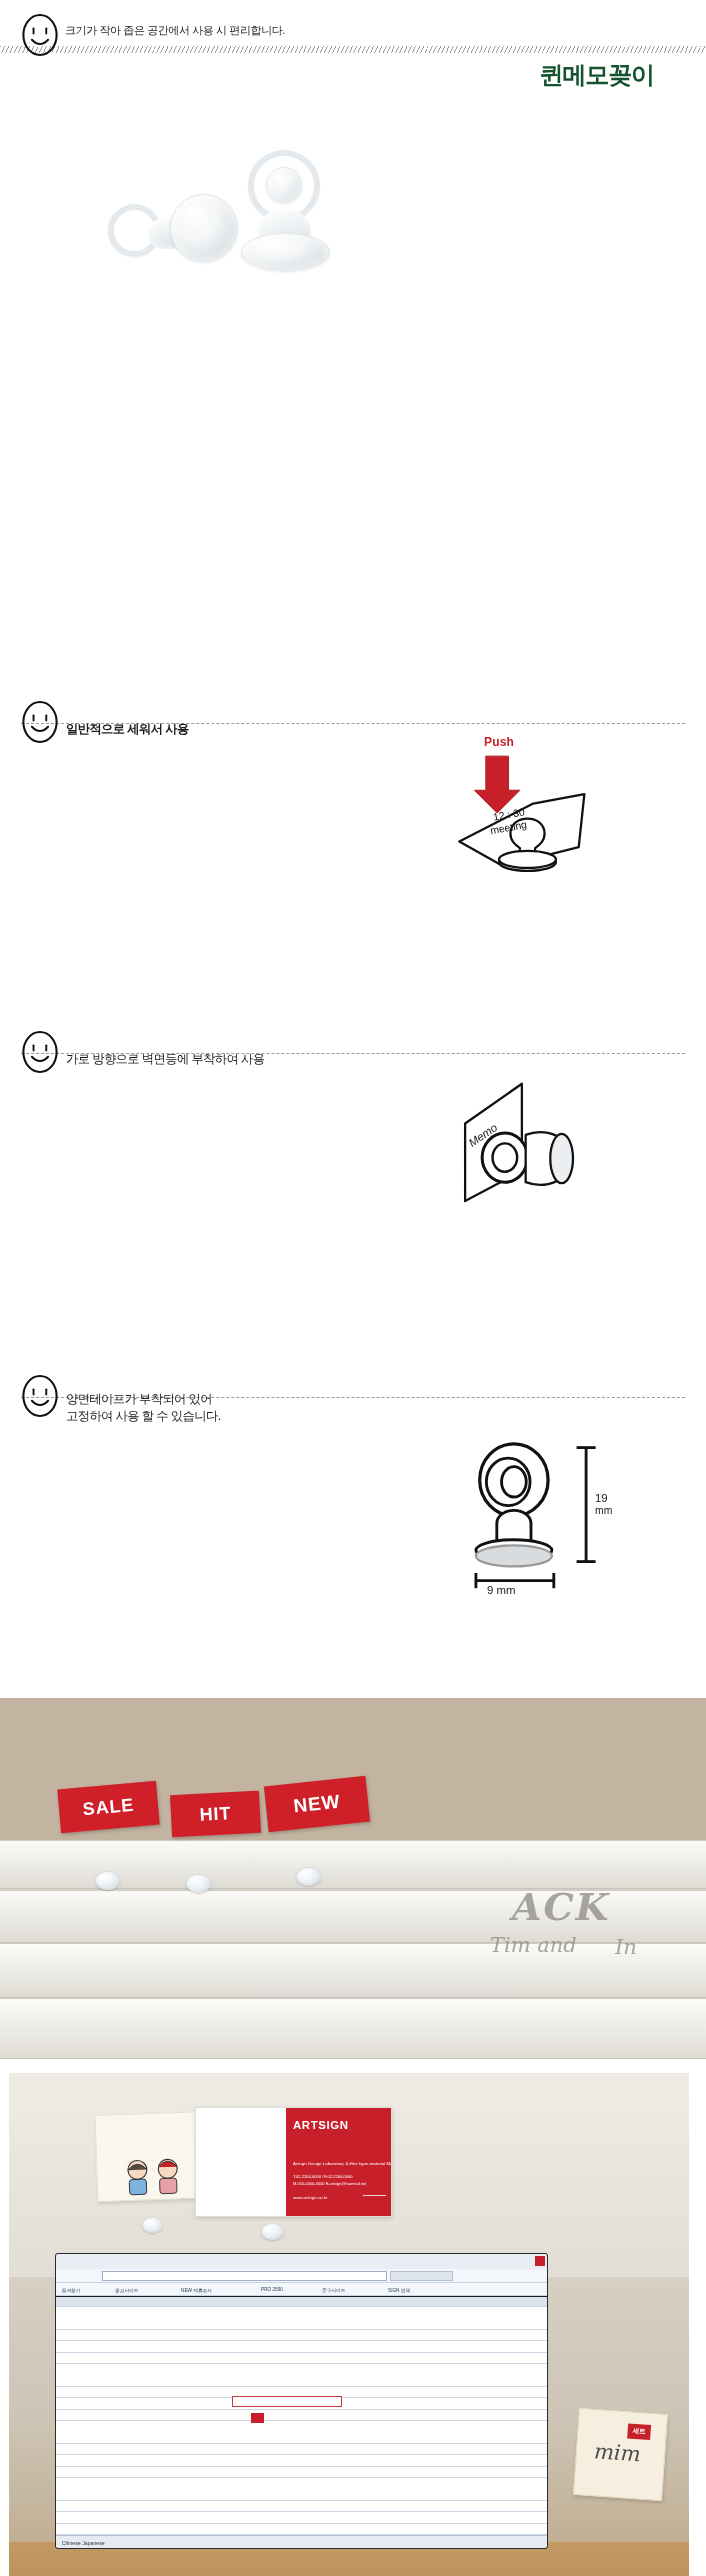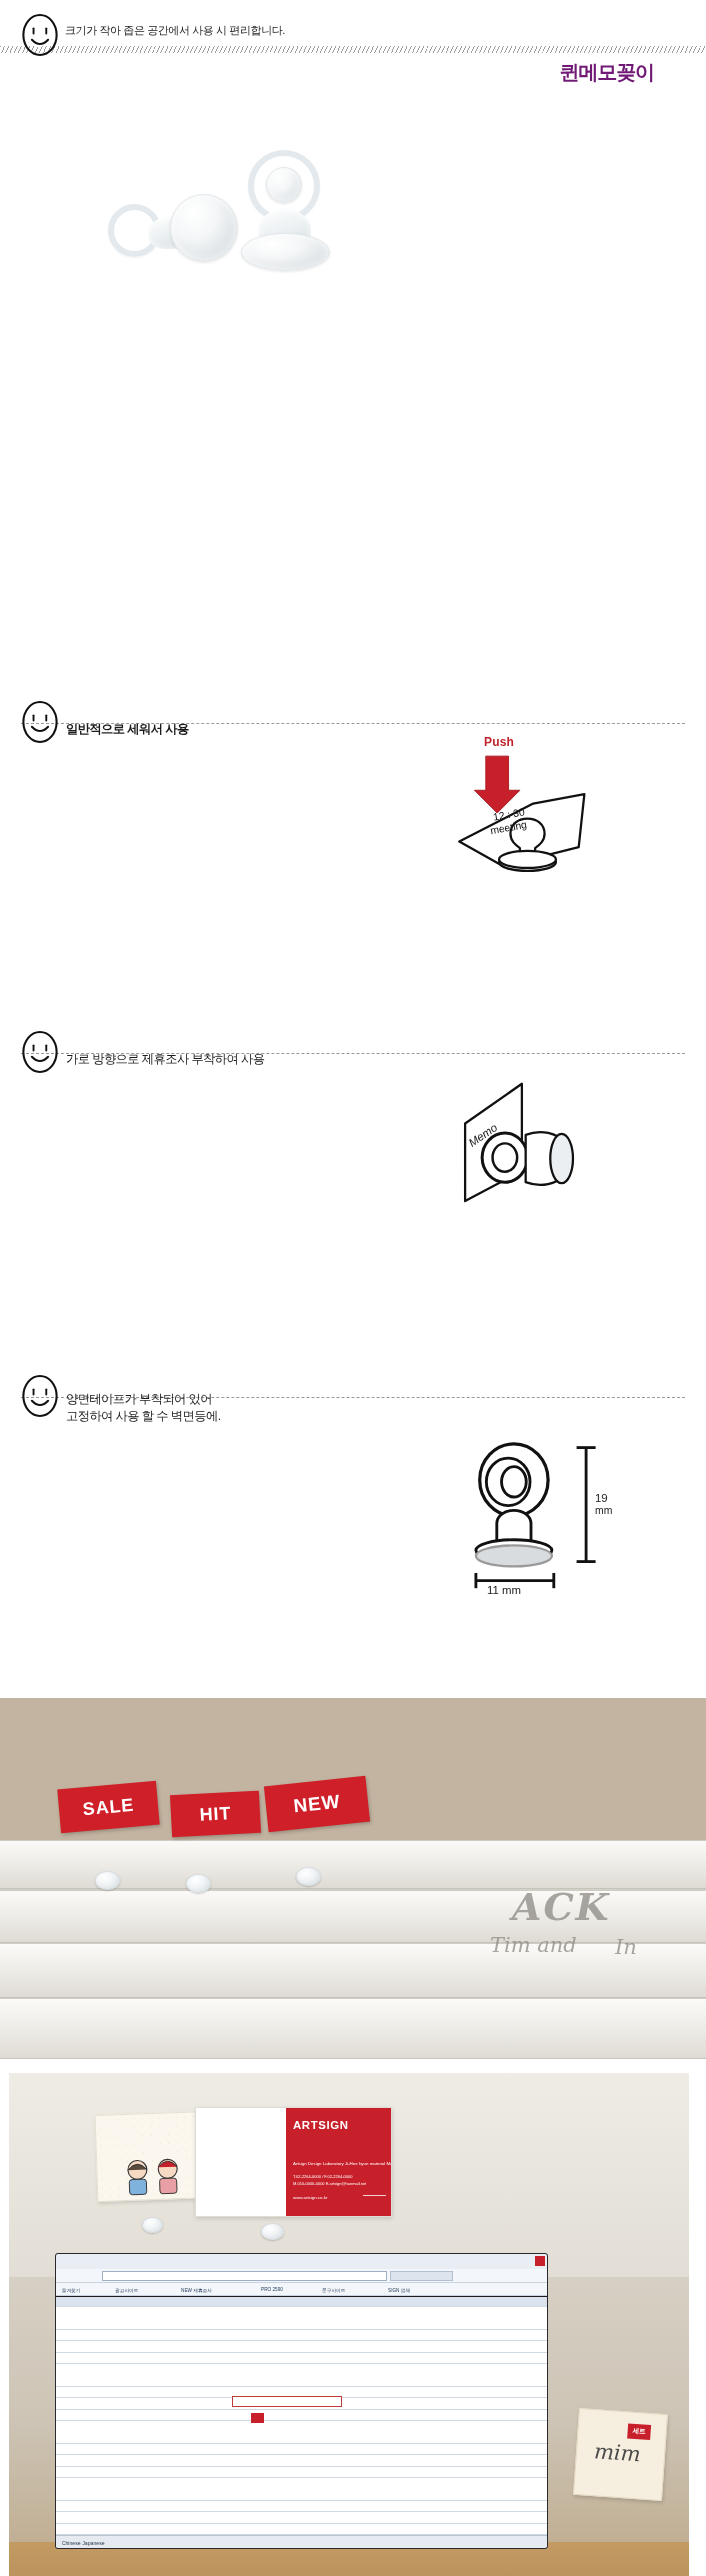--- a/index.html
+++ b/index.html
@@ -25,21 +25,21 @@
       #8e8e8e 0px, #8e8e8e 0.9px,
       #ffffff 0.9px, #ffffff 3.8px);
     opacity: .85;
   }
   .header-caption {
     position: absolute; left: 65px; top: 23px;
     font-size: 11px; color: #232323; letter-spacing: -0.4px; white-space: nowrap;
   }
   .header-title {
     position: absolute; right: 53px; top: 59px;
-    font-size: 20px; font-weight: 700; color: #701a75; letter-spacing: -1.1px;
+    font-size: 24px; font-weight: 700; color: #14532d; letter-spacing: -1.1px;
   }
 
   
   .smiley { position: absolute; }
   .smiley svg { display: block; }
 
   
   .dash-rule {
     position: absolute; height: 0; border-top: 0.9px dashed #9a9a9a;
   }
@@ -248,21 +248,21 @@
 
     <div class="smiley" style="left:21px; top:1030px;">
       <svg width="38" height="44" viewBox="0 0 40 46">
         <ellipse cx="20" cy="23" rx="17.5" ry="21" fill="none" stroke="#111" stroke-width="2.2"></ellipse>
         <rect x="12.2" y="15" width="2" height="7.5" rx="1" fill="#111"></rect>
         <rect x="25.6" y="15" width="2" height="7.5" rx="1" fill="#111"></rect>
         <path d="M11.5 28 Q20 37 28.5 28" fill="none" stroke="#111" stroke-width="2.2" stroke-linecap="round"></path>
       </svg>
     </div>
 
-    <div class="sec-text" style="left:66px; top:1051px;">가로 방향으로 제휴조사 부착하여 사용</div>
+    <div class="sec-text" style="left:66px; top:1051px;">가로 방향으로 벽면등에 부착하여 사용</div>
 
     <div style="position:absolute; left:446px; top:1080px; width:218px; height:123px;">
       <svg width="218" height="123" viewBox="0 0 230 130" style="position:absolute; left:0; top:0;">
 
         <path d="M20 46 L80 4 L80 96 L20 128 Z" fill="#ffffff" stroke="#111" stroke-width="2.4" stroke-linejoin="round"></path>
 
         <ellipse cx="62" cy="82" rx="24" ry="26" fill="#ffffff" stroke="#111" stroke-width="3.2"></ellipse>
         <ellipse cx="62" cy="82" rx="13" ry="15" fill="#ffffff" stroke="#111" stroke-width="2.6"></ellipse>
 
         <path d="M84 58 C100 52 118 56 124 66 L124 100 C118 110 100 114 84 108 Z" fill="#ffffff" stroke="#111" stroke-width="2.4" stroke-linejoin="round"></path>
@@ -278,21 +278,21 @@
     <div class="smiley" style="left:21px; top:1374px;">
       <svg width="38" height="44" viewBox="0 0 40 46">
         <ellipse cx="20" cy="23" rx="17.5" ry="21" fill="none" stroke="#111" stroke-width="2.2"></ellipse>
         <rect x="12.2" y="15" width="2" height="7.5" rx="1" fill="#111"></rect>
         <rect x="25.6" y="15" width="2" height="7.5" rx="1" fill="#111"></rect>
         <path d="M11.5 28 Q20 37 28.5 28" fill="none" stroke="#111" stroke-width="2.2" stroke-linecap="round"></path>
       </svg>
     </div>
 
     <div class="sec-text" style="left:66px; top:1391px;">양면테이프가 부착되어 있어
-고정하여 사용 할 수 벽면등에.</div>
+고정하여 사용 할 수 있습니다.</div>
 
     <div style="position:absolute; left:455px; top:1440px; width:209px; height:152px;">
       <svg width="209" height="152" viewBox="0 0 220 160" style="position:absolute; left:0; top:0;">
 
         <ellipse cx="62" cy="42" rx="36" ry="38" fill="#ffffff" stroke="#111" stroke-width="3.4"></ellipse>
         <ellipse cx="56" cy="44" rx="23" ry="25" fill="#ffffff" stroke="#111" stroke-width="3"></ellipse>
         <ellipse cx="62" cy="44" rx="13" ry="16" fill="#ffffff" stroke="#111" stroke-width="3"></ellipse>
         <path d="M44 88 C44 80 52 74 62 74 C72 74 80 80 80 88 L80 110 L44 110 Z" fill="#ffffff" stroke="#111" stroke-width="3" stroke-linejoin="round"></path>
         <ellipse cx="62" cy="116" rx="40" ry="11" fill="#ffffff" stroke="#111" stroke-width="3"></ellipse>
         <ellipse cx="62" cy="122" rx="40" ry="11" fill="#d9dcdf" stroke="#9a9a9a" stroke-width="2.4"></ellipse>
@@ -301,21 +301,21 @@
         <line x1="128" y1="8" x2="148" y2="8" stroke="#111" stroke-width="3"></line>
         <line x1="128" y1="128" x2="148" y2="128" stroke="#111" stroke-width="3"></line>
 
         <line x1="22" y1="148" x2="104" y2="148" stroke="#111" stroke-width="3"></line>
         <line x1="22" y1="140" x2="22" y2="156" stroke="#111" stroke-width="3"></line>
         <line x1="104" y1="140" x2="104" y2="156" stroke="#111" stroke-width="3"></line>
       </svg>
 
       <div class="dim-text" style="left:140px; top:52px;">19</div>
       <div class="dim-text small" style="left:140px; top:65px;">mm</div>
-      <div class="dim-text" style="left:32px; top:144px;">11 mm</div>
+      <div class="dim-text" style="left:32px; top:144px;">9 mm</div>
     </div>
   </div>
 
   <div class="photo-wood">
     <div class="wall-brick"></div>
 
     <div class="plank" style="top:142px; height:49px;"></div>
     <div class="plank" style="top:192px; height:53px;"></div>
     <div class="plank" style="top:245px; height:55px;"></div>
     <div class="plank" style="top:300px; height:61px;"></div>

